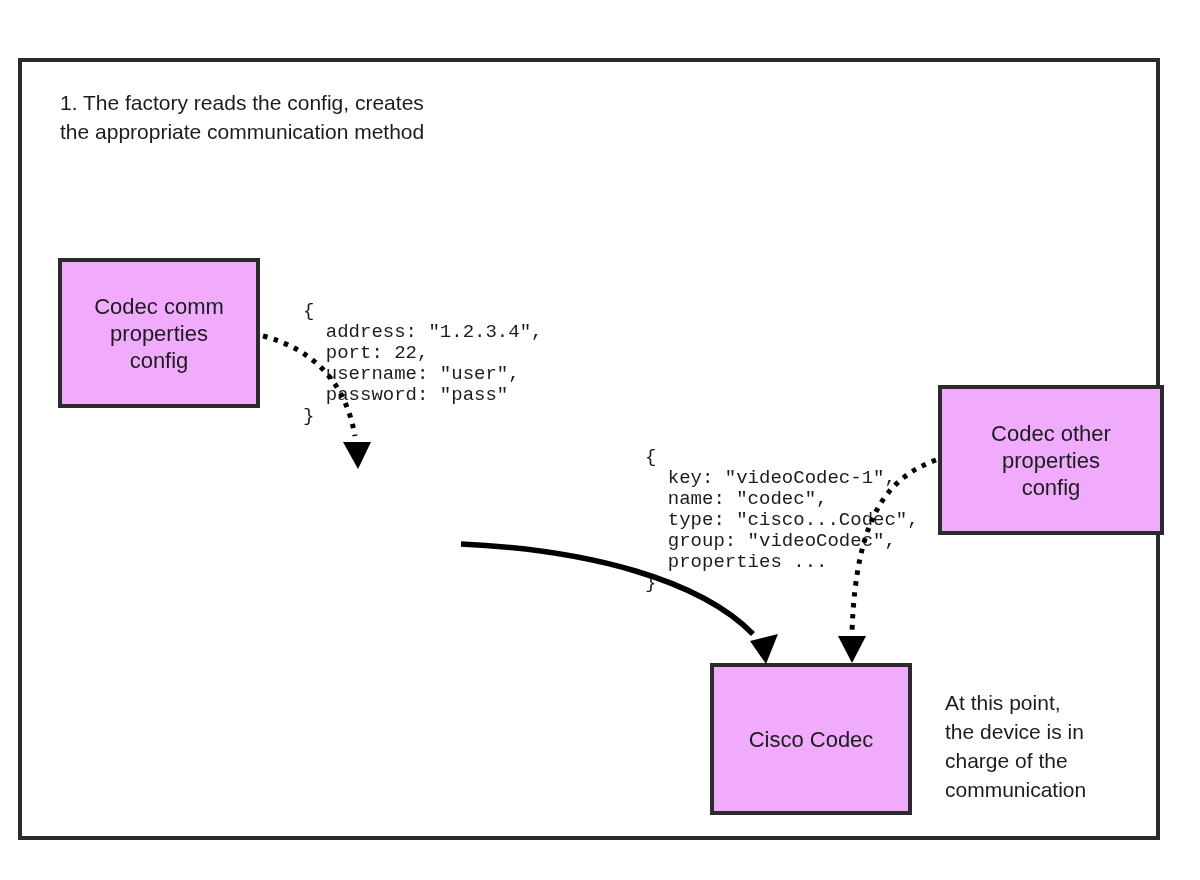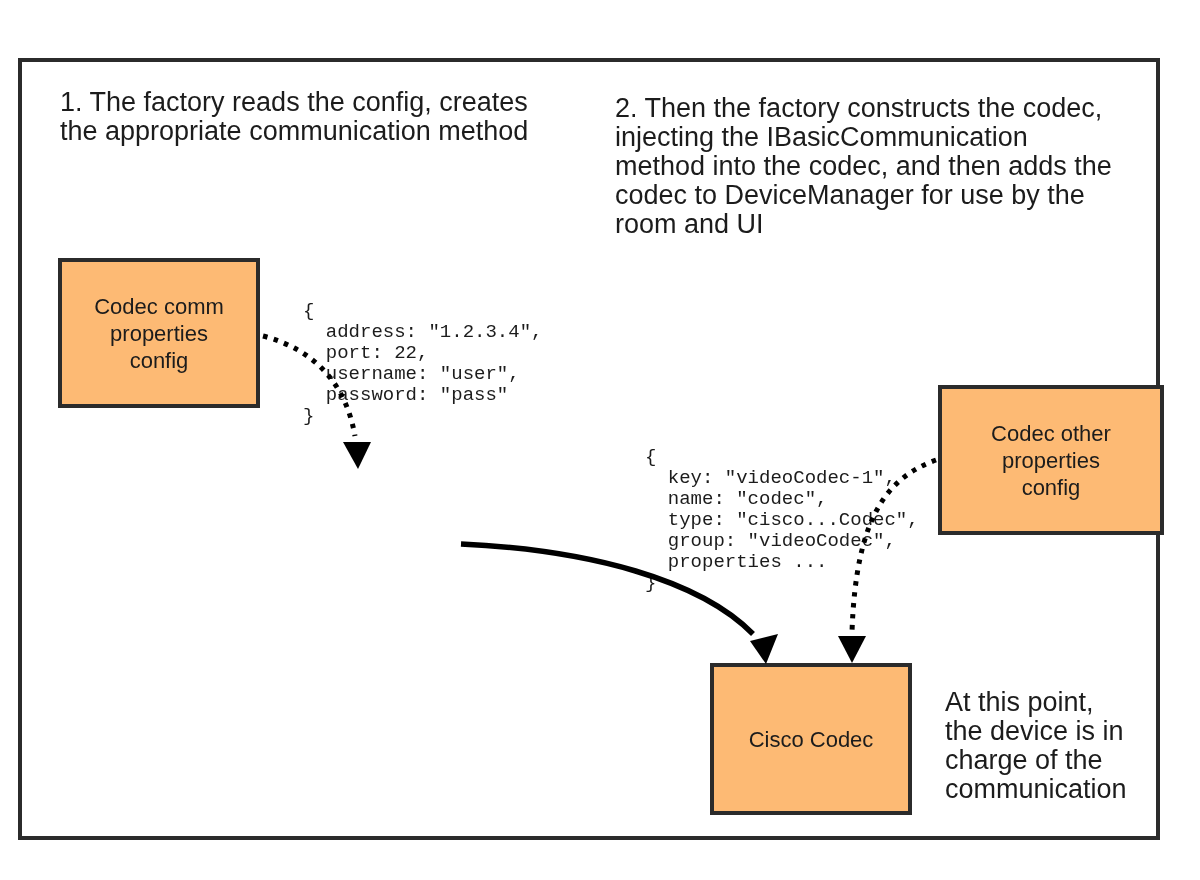--- a/index.html
+++ b/index.html
@@ -21,33 +21,33 @@
     left: 18px;
     top: 58px;
     width: 1142px;
     height: 782px;
     border: 4px solid #2b2b2b;
     box-sizing: border-box;
     background: #ffffff;
   }
   .note {
     position: absolute;
-    font-size: 27px;
+    font-size: 21px;
     line-height: 29px;
     white-space: pre-line;
     color: #1c1c1c;
   }
   .note1 { left: 60px;  top: 88px;  width: 500px; }
   .note2 { left: 615px; top: 94px;  width: 530px; }
   .note3 { left: 945px; top: 688px; width: 230px; }
   .node {
     position: absolute;
     border: 4px solid #2b2b2b;
     box-sizing: border-box;
-    background: #fdba74;
+    background: #f0abfc;
     display: flex;
     align-items: center;
     justify-content: center;
     text-align: center;
     font-size: 22px;
     line-height: 27px;
   }
   .node-label { white-space: pre-line; }
   .node1 { left: 58px;  top: 258px; width: 202px; height: 150px; }
   .node2 { left: 260px; top: 470px; width: 200px; height: 150px; }
@@ -88,25 +88,20 @@
 </head>
 <body>
 
 <div class="canvas">
 
   <div class="frame"></div>
 
   <div class="note note1">1. The factory reads the config, creates
 the appropriate communication method</div>
 
-  <div class="note note2">2. Then the factory constructs the codec,
-injecting the IBasicCommunication
-method into the codec, and then adds the
-codec to DeviceManager for use by the
-room and UI</div>
 
   <div class="node node1">
     <span class="node-label">Codec comm
 properties
 config</span>
   </div>
 
   <pre class="code code1">{
   address: "1.2.3.4",
   port: 22,

